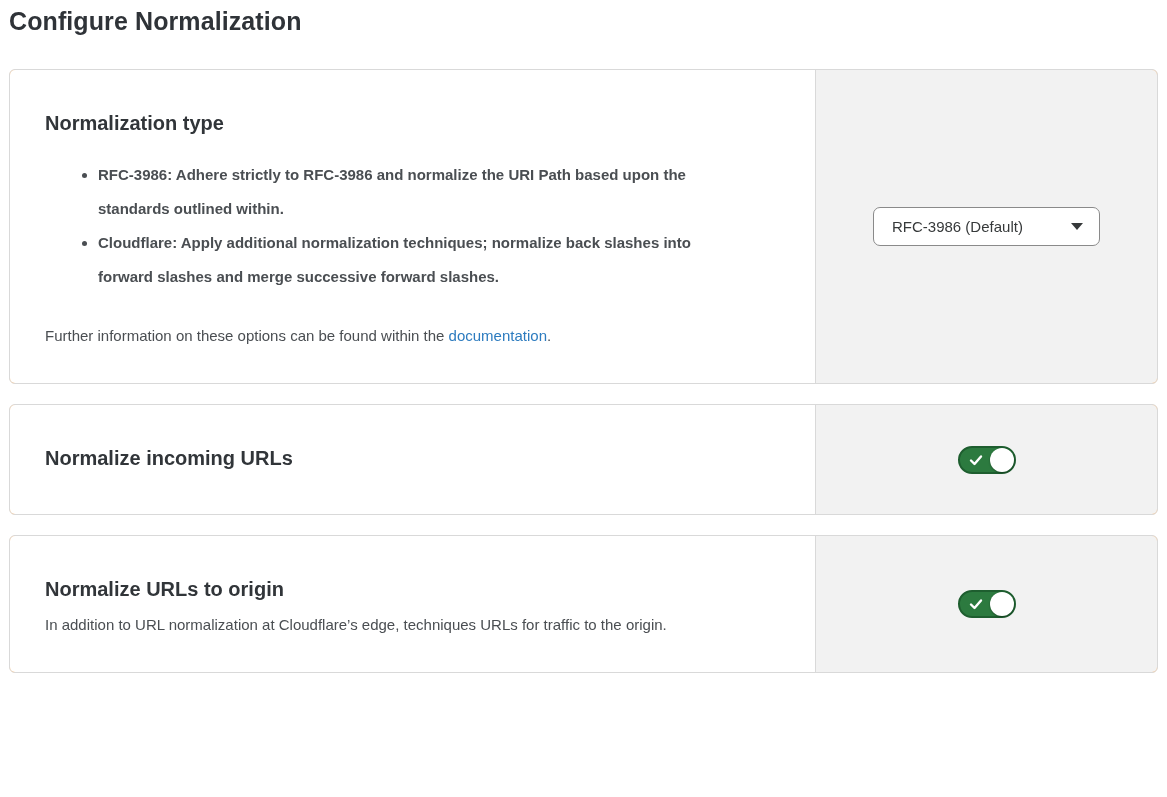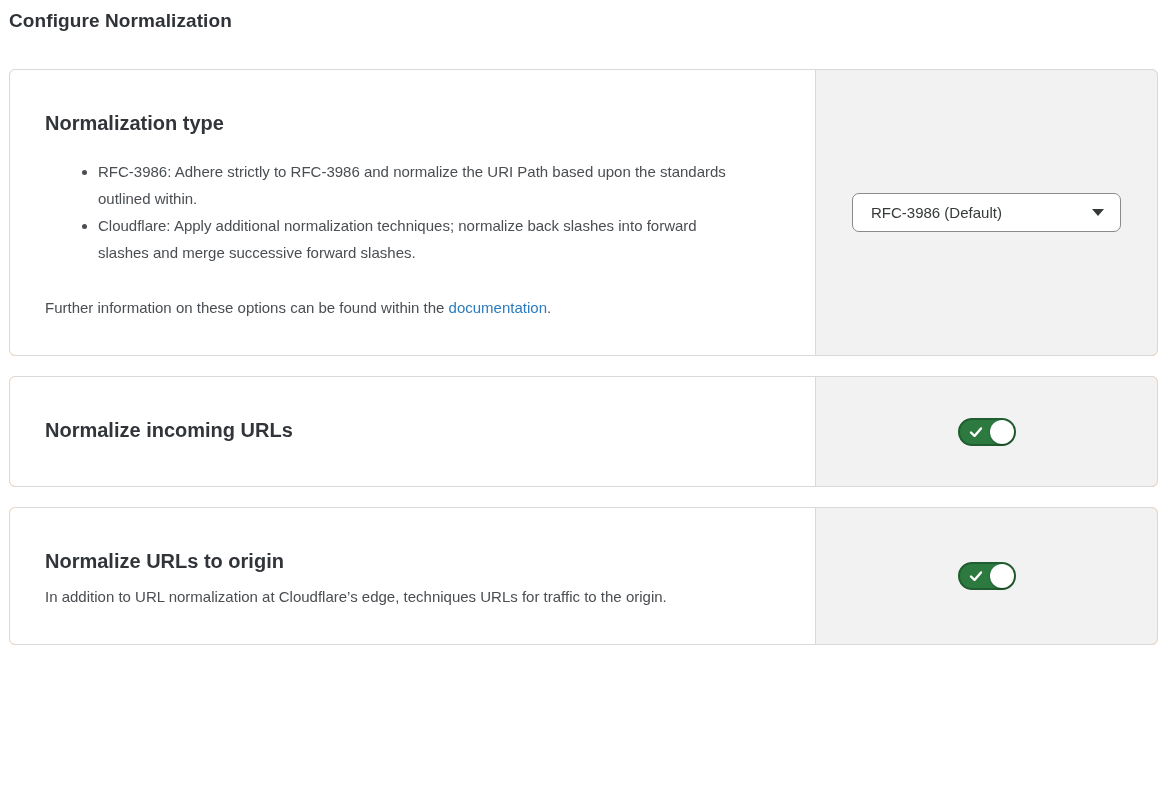--- a/index.html
+++ b/index.html
@@ -6,21 +6,21 @@
   html, body { background: #ffffff; }
   body {
     width: 1167px;
     height: 797px;
     font-family: "Liberation Sans", "DejaVu Sans", sans-serif;
     color: #4a4e52;
     padding: 10px 9px 9px 9px;
     overflow: hidden;
   }
   .page-title {
-    font-size: 19px;
+    font-size: 25px;
     line-height: 22px;
     font-weight: 700;
     color: #2f3338;
     margin: 0 0 37px 0;
     letter-spacing: 0.1px;
   }
   .card {
     display: flex;
     align-items: stretch;
     border: 1px solid #d9d9d9;
@@ -58,33 +58,34 @@
     max-width: 690px;
   }
   .bullet-list {
     margin: 21px 0 28px 0;
     padding-left: 53px;
     list-style: disc outside;
     max-width: 690px;
   }
   .bullet-list li {
     font-size: 15px;
-    line-height: 27px;
+    line-height: 34px;
     color: #4a4e52;
+    font-weight: bold;
   }
   .footer-line { max-width: 690px; margin-top: 20px; }
   .doc-link {
     color: var(--link-blue, #2c7bbf);
     text-decoration: none;
     cursor: pointer;
   }
 
   
   .select-box {
-    width: 269px;
+    width: 227px;
     height: 39px;
     background: #ffffff;
     border: 1px solid #8a8a8a;
     border-radius: 7px;
     display: flex;
     align-items: center;
     padding: 0 16px 0 18px;
     cursor: pointer;
   }
   .select-value {

